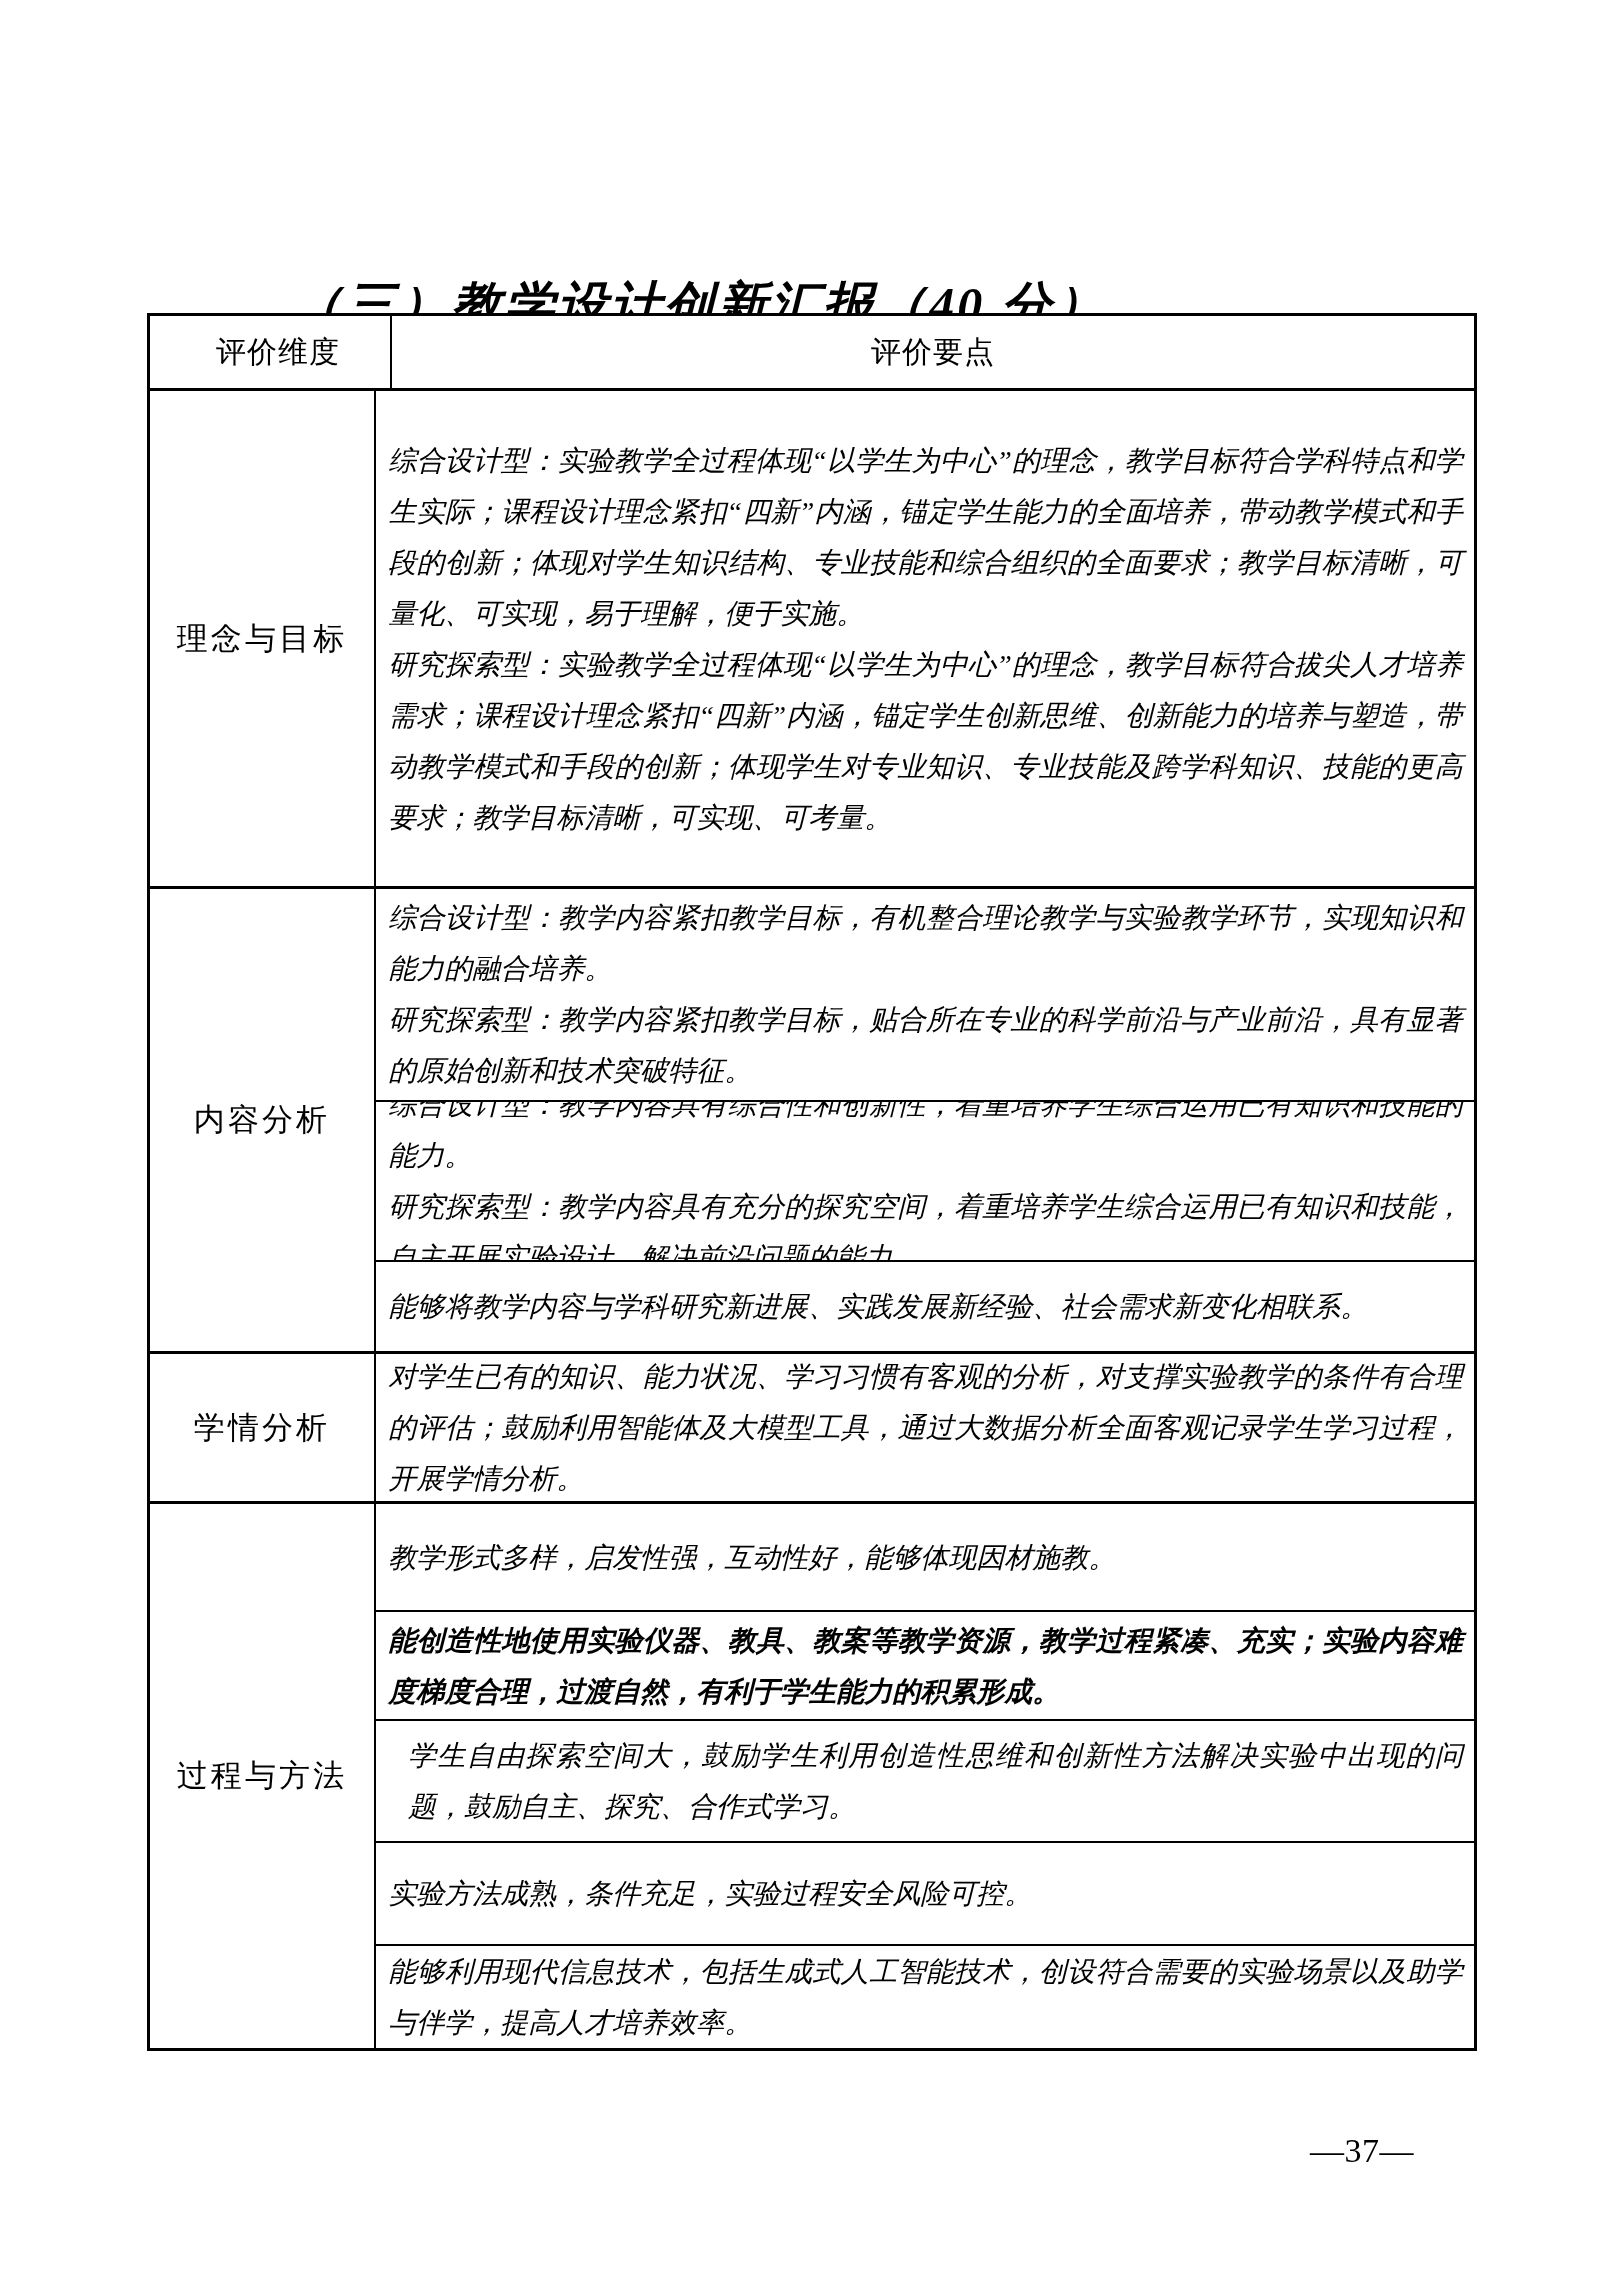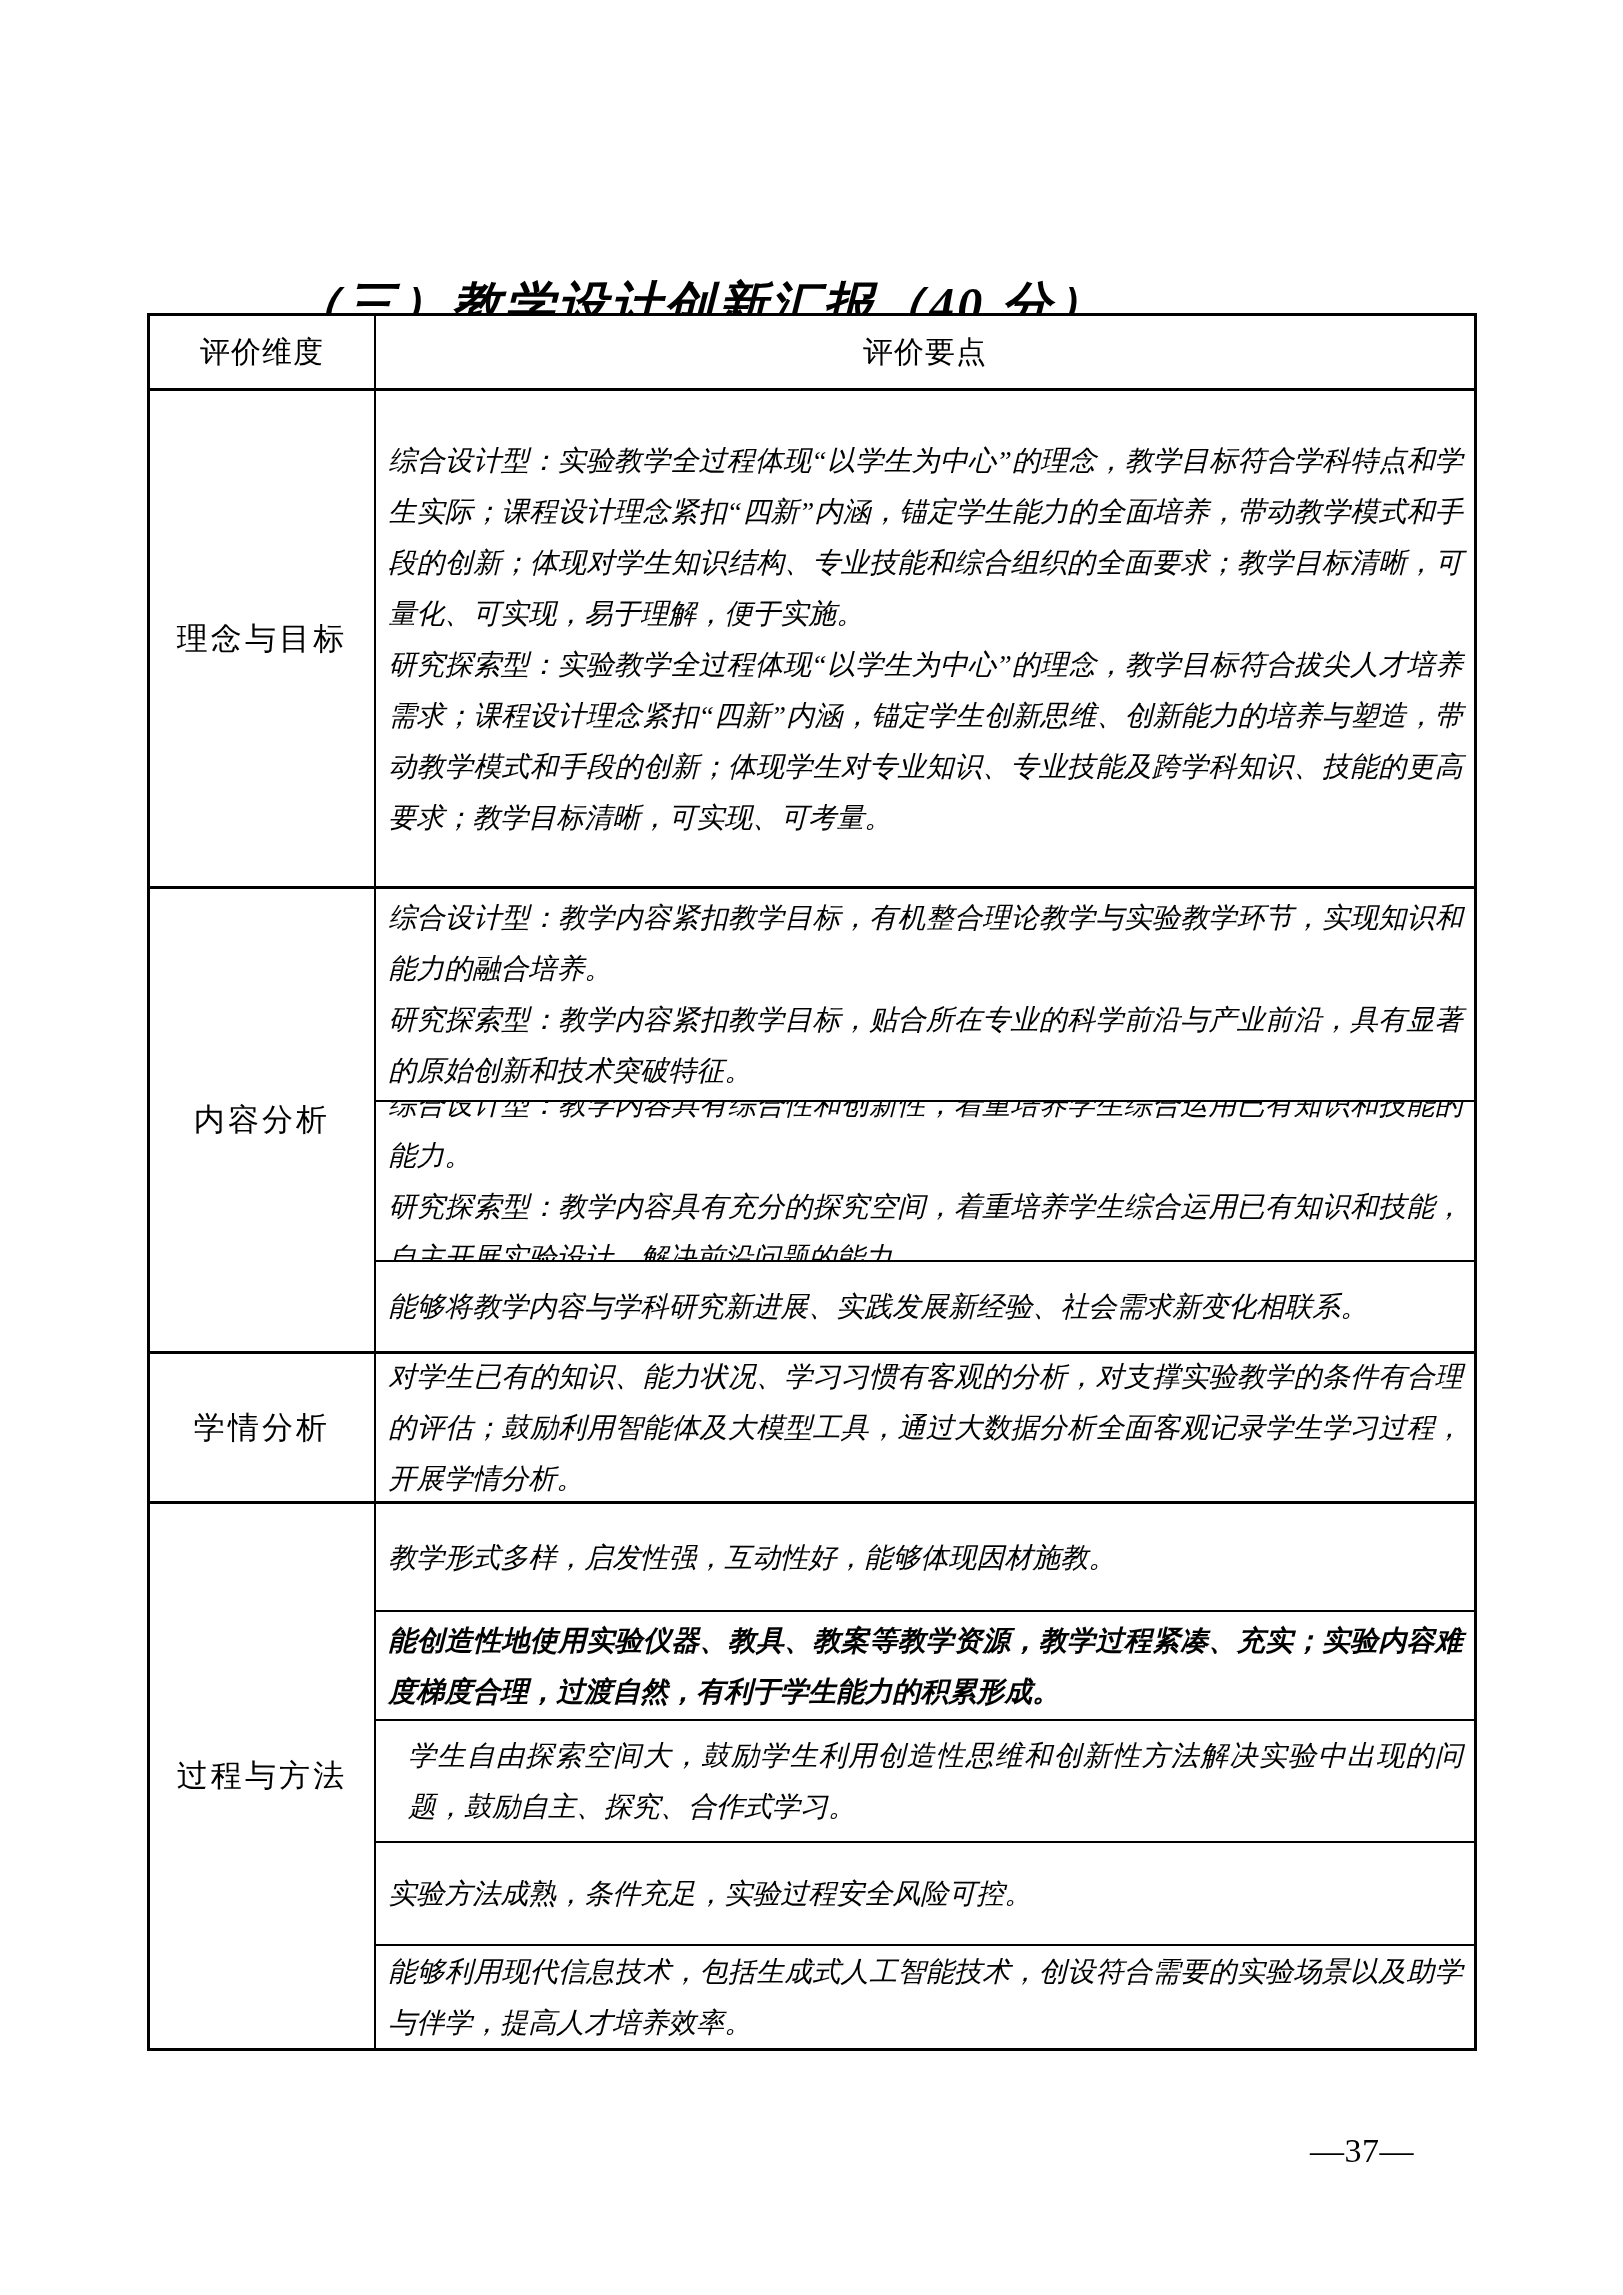--- a/index.html
+++ b/index.html
@@ -22,21 +22,21 @@
     white-space:nowrap;
     margin-top:24px;
   }
   .score-table {
     position:absolute;
     left:147px; top:313px;
     width:1330px;
     border:3.6px solid #000;
     background:#fff;
   }
-  .header-row { display:flex; height:75px; border-bottom:3.6px solid #000; }
+  .header-row { display:flex; height:75px; border-bottom:3.6px solid #000;padding-left:16px; }
   .data-row   { display:flex; border-bottom:3.6px solid #000; }
   .data-row:last-child { border-bottom:none; }
   .dim-col {
     width:226px; flex:0 0 226px;
     border-right:2.6px solid #000;
     display:flex; align-items:center; justify-content:center;
     text-align:center;
   }
   .pts-col { flex:1 1 auto; display:flex; flex-direction:column; min-width:0; }
   .header-label { font-size:30px; letter-spacing:1px; }

